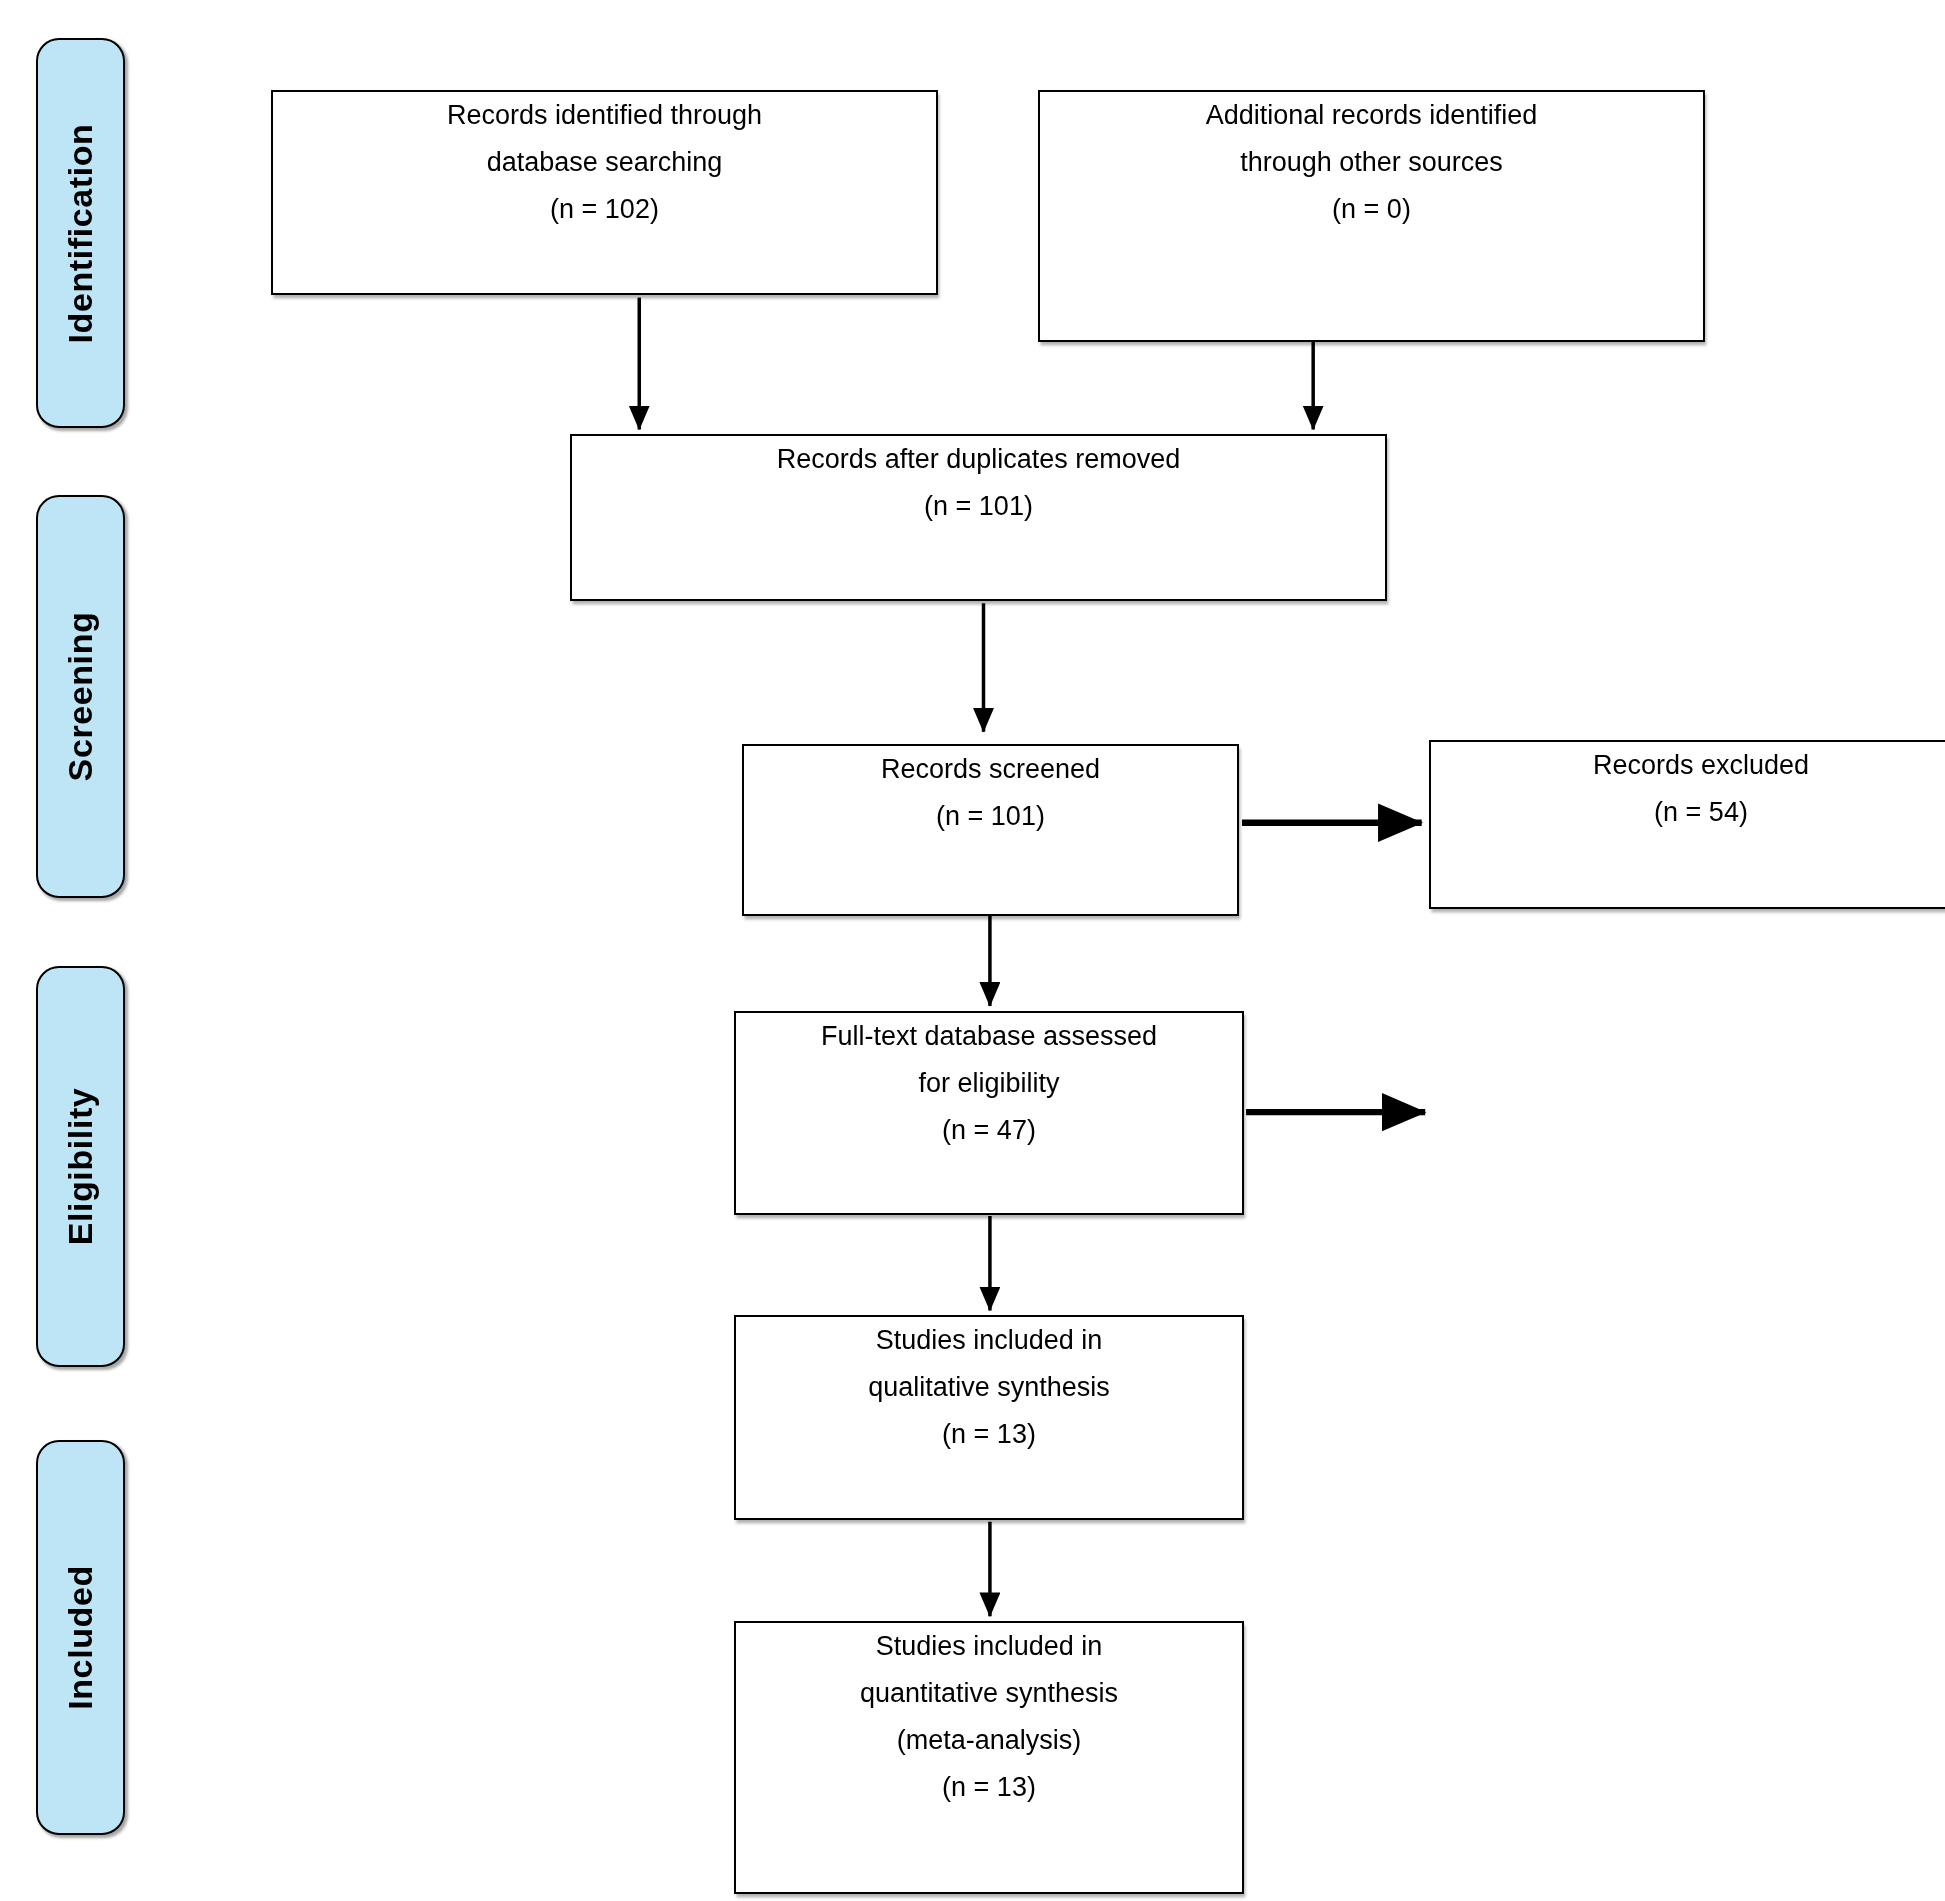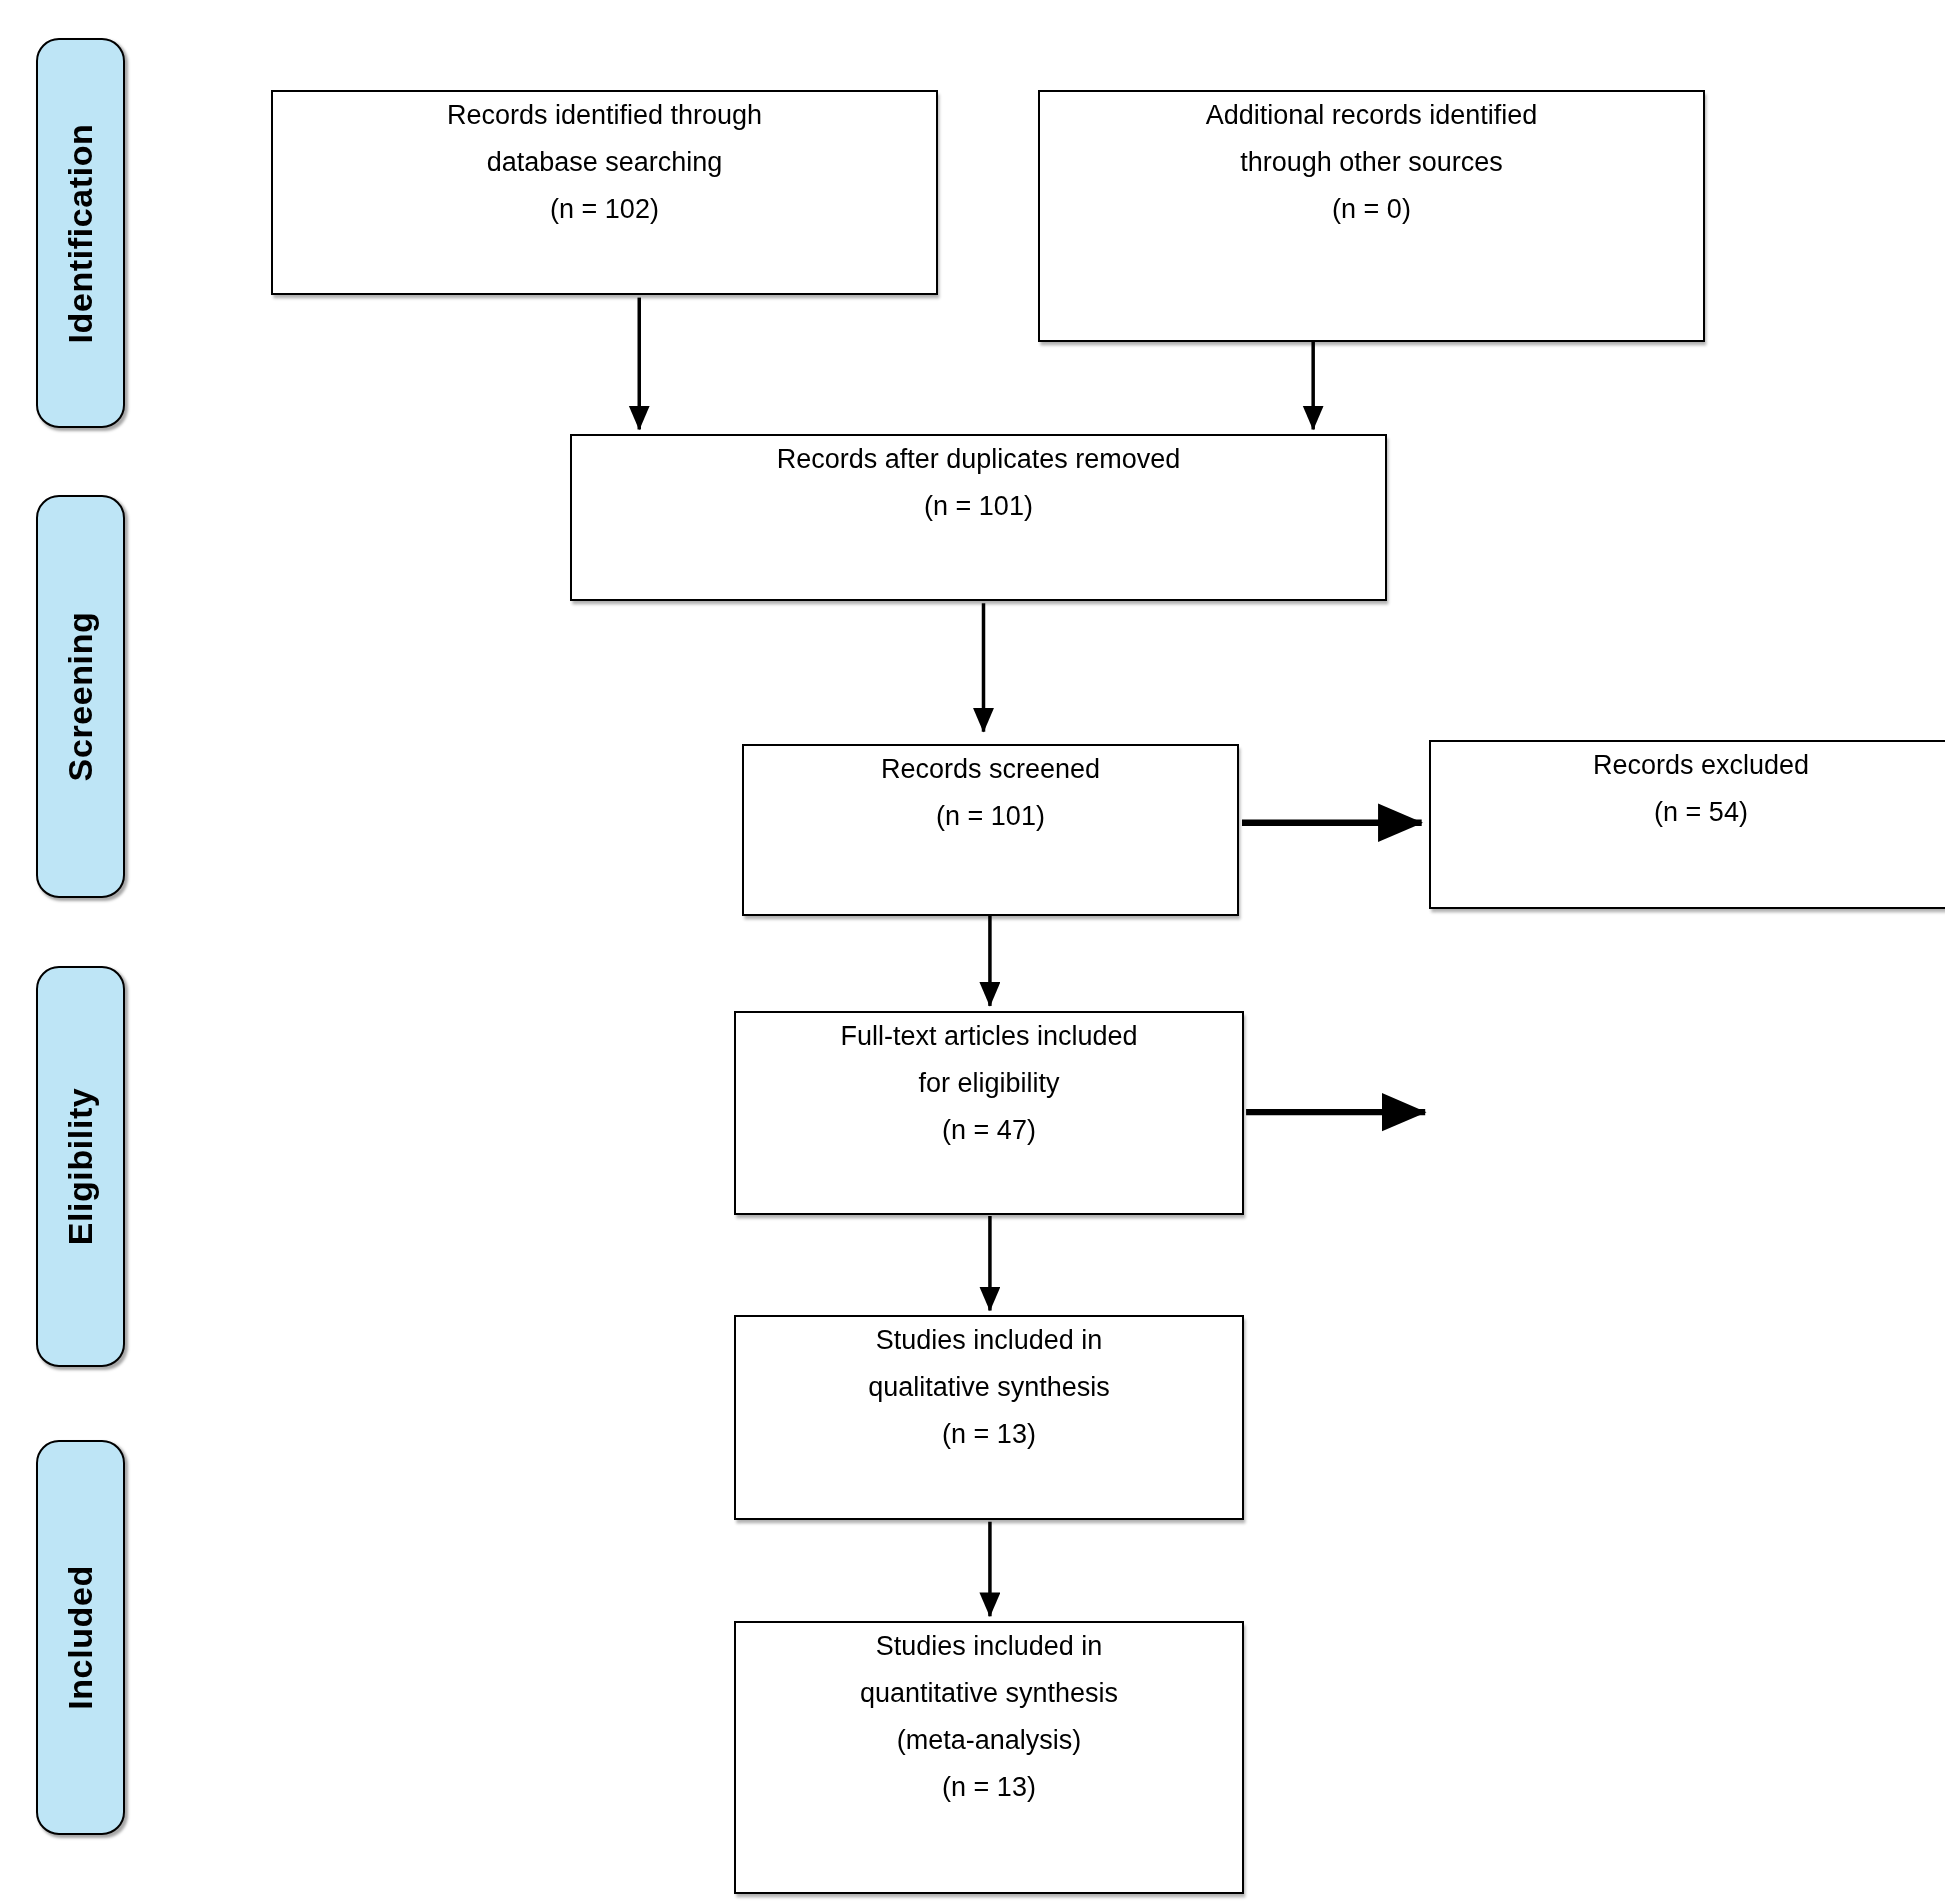--- a/index.html
+++ b/index.html
@@ -127,21 +127,21 @@
     <span class="line">Records screened</span>
     <span class="line">(n = 101)</span>
   </div>
 
   <div class="box" id="box-excluded">
     <span class="line">Records excluded</span>
     <span class="line">(n = 54)</span>
   </div>
 
   <div class="box" id="box-fulltext">
-    <span class="line">Full-text articles included</span>
+    <span class="line">Full-text database assessed</span>
     <span class="line">for eligibility</span>
     <span class="line">(n = 47)</span>
   </div>
 
 
   <div class="box" id="box-qualitative">
     <span class="line">Studies included in</span>
     <span class="line">qualitative synthesis</span>
     <span class="line">(n = 13)</span>
   </div>

